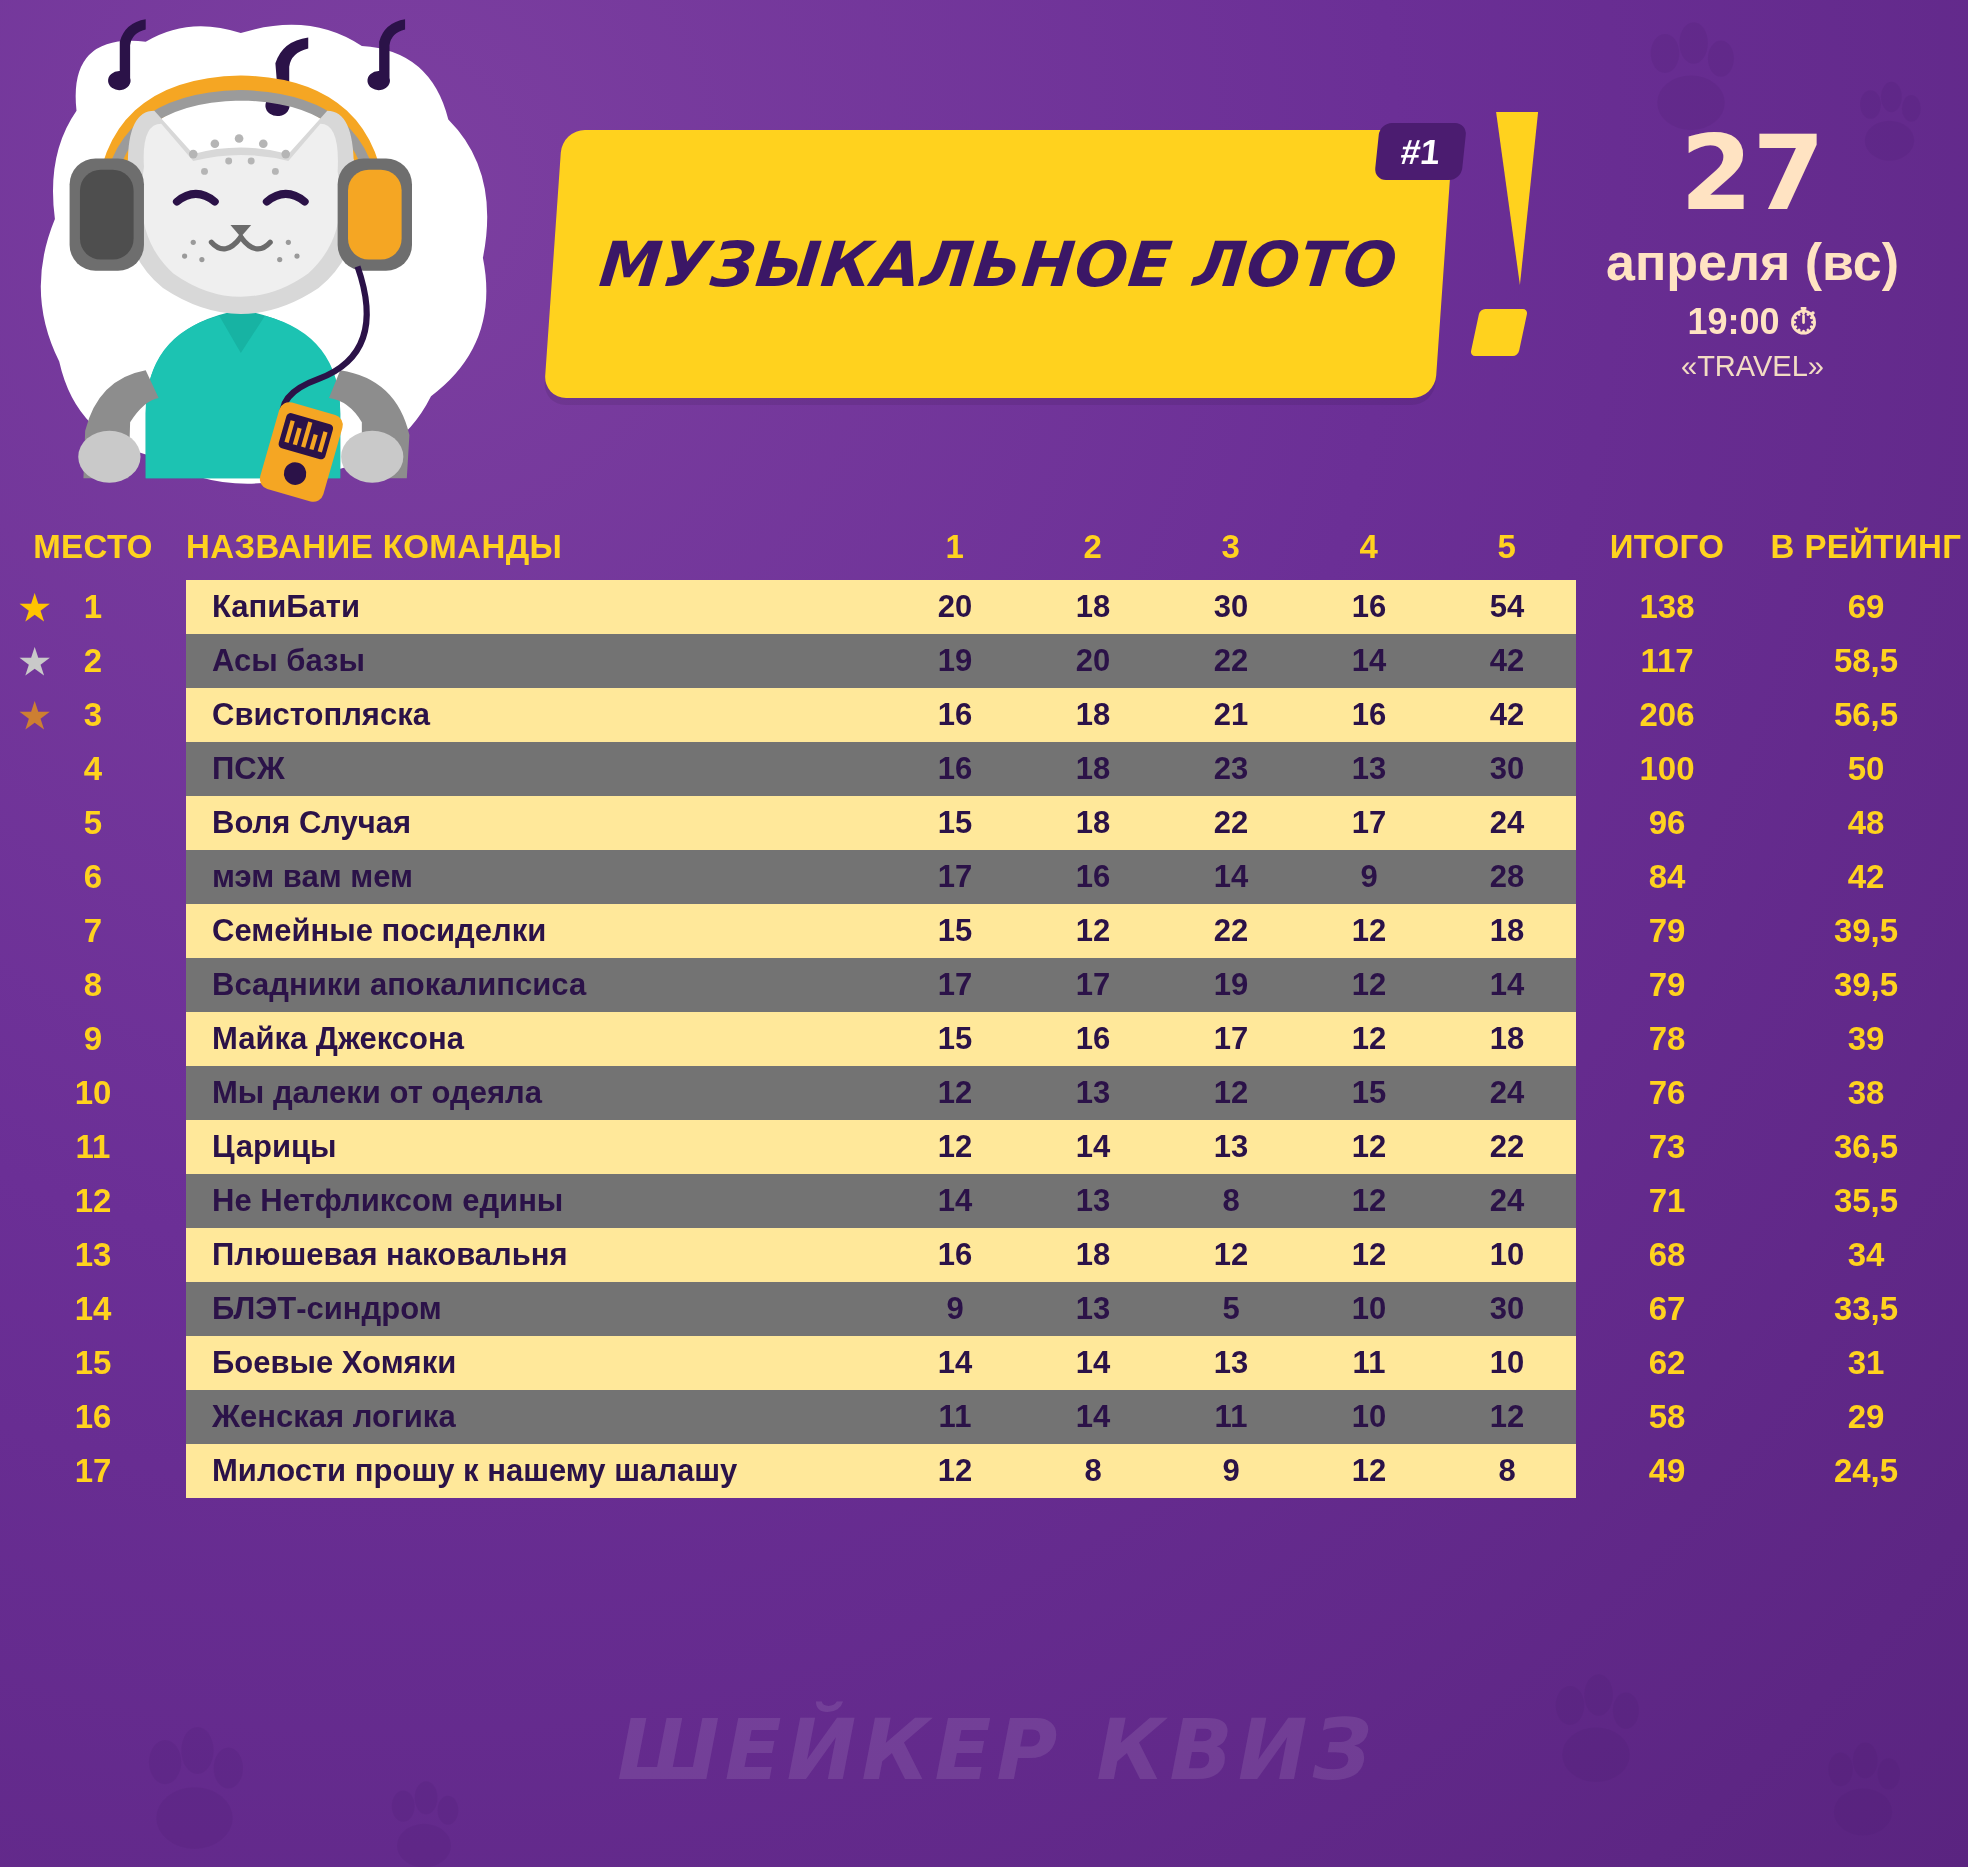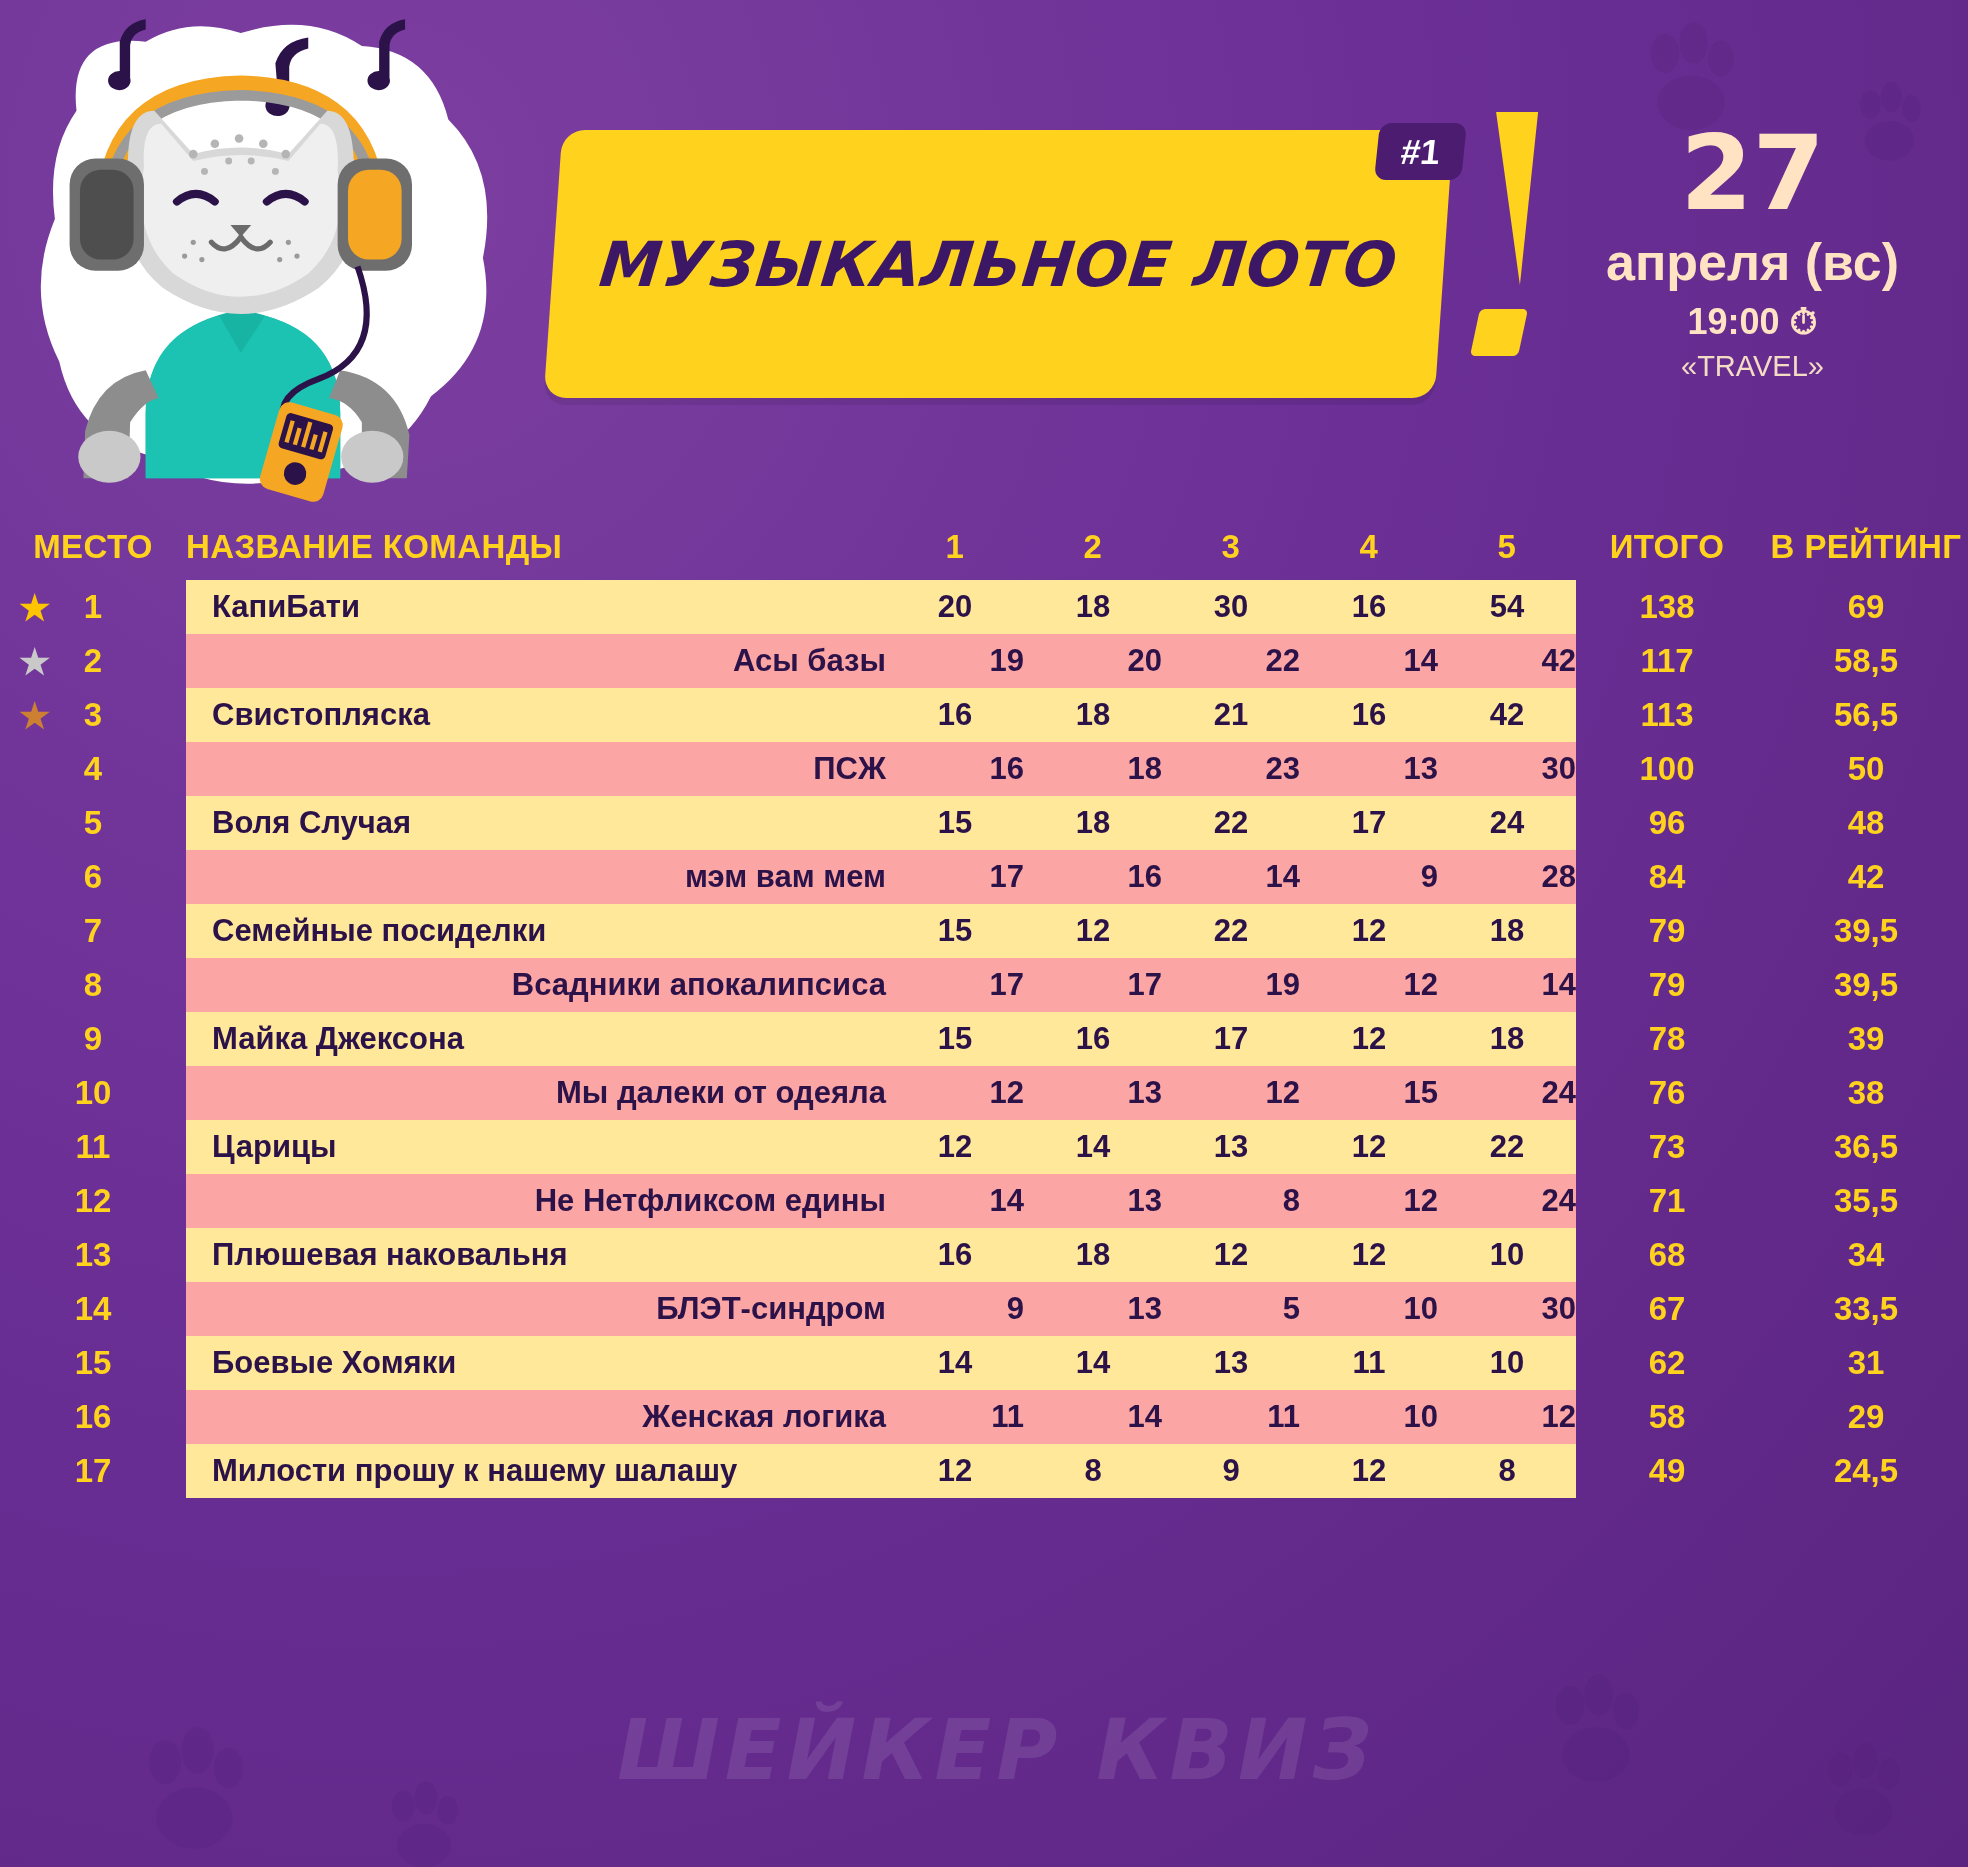--- a/index.html
+++ b/index.html
@@ -200,21 +200,21 @@
   .cell-total, .cell-rank {
     text-align: center;
     font-size: 33px;
     font-weight: bold;
     color: #ffd21e;
   }
 
   tr.row-light td.cell-team,
   tr.row-light td.cell-round { background: #ffe89a; }
   tr.row-dark  td.cell-team,
-  tr.row-dark  td.cell-round { background: #fca5a5; text-align: right; }
+  tr.row-dark  td.cell-round { background: #737373; }
 
   
   .footer-logo {
     position: absolute;
     left: 0;
     bottom: 69px;
     width: 1969px;
     text-align: center;
     font-family: "DejaVu Sans", sans-serif;
     font-size: 83px;
@@ -421,21 +421,21 @@
           <td class="cell-rank">58,5</td>
         </tr>
         <tr class="row-light">
           <td class="cell-place"><span class="starwrap" style="color:#cd7f32">★</span><span>3</span></td>
           <td class="cell-team">Свистопляска</td>
           <td class="cell-round">16</td>
           <td class="cell-round">18</td>
           <td class="cell-round">21</td>
           <td class="cell-round">16</td>
           <td class="cell-round">42</td>
-          <td class="cell-total">113</td>
+          <td class="cell-total">206</td>
           <td class="cell-rank">56,5</td>
         </tr>
         <tr class="row-dark">
           <td class="cell-place"><span>4</span></td>
           <td class="cell-team">ПСЖ</td>
           <td class="cell-round">16</td>
           <td class="cell-round">18</td>
           <td class="cell-round">23</td>
           <td class="cell-round">13</td>
           <td class="cell-round">30</td>

